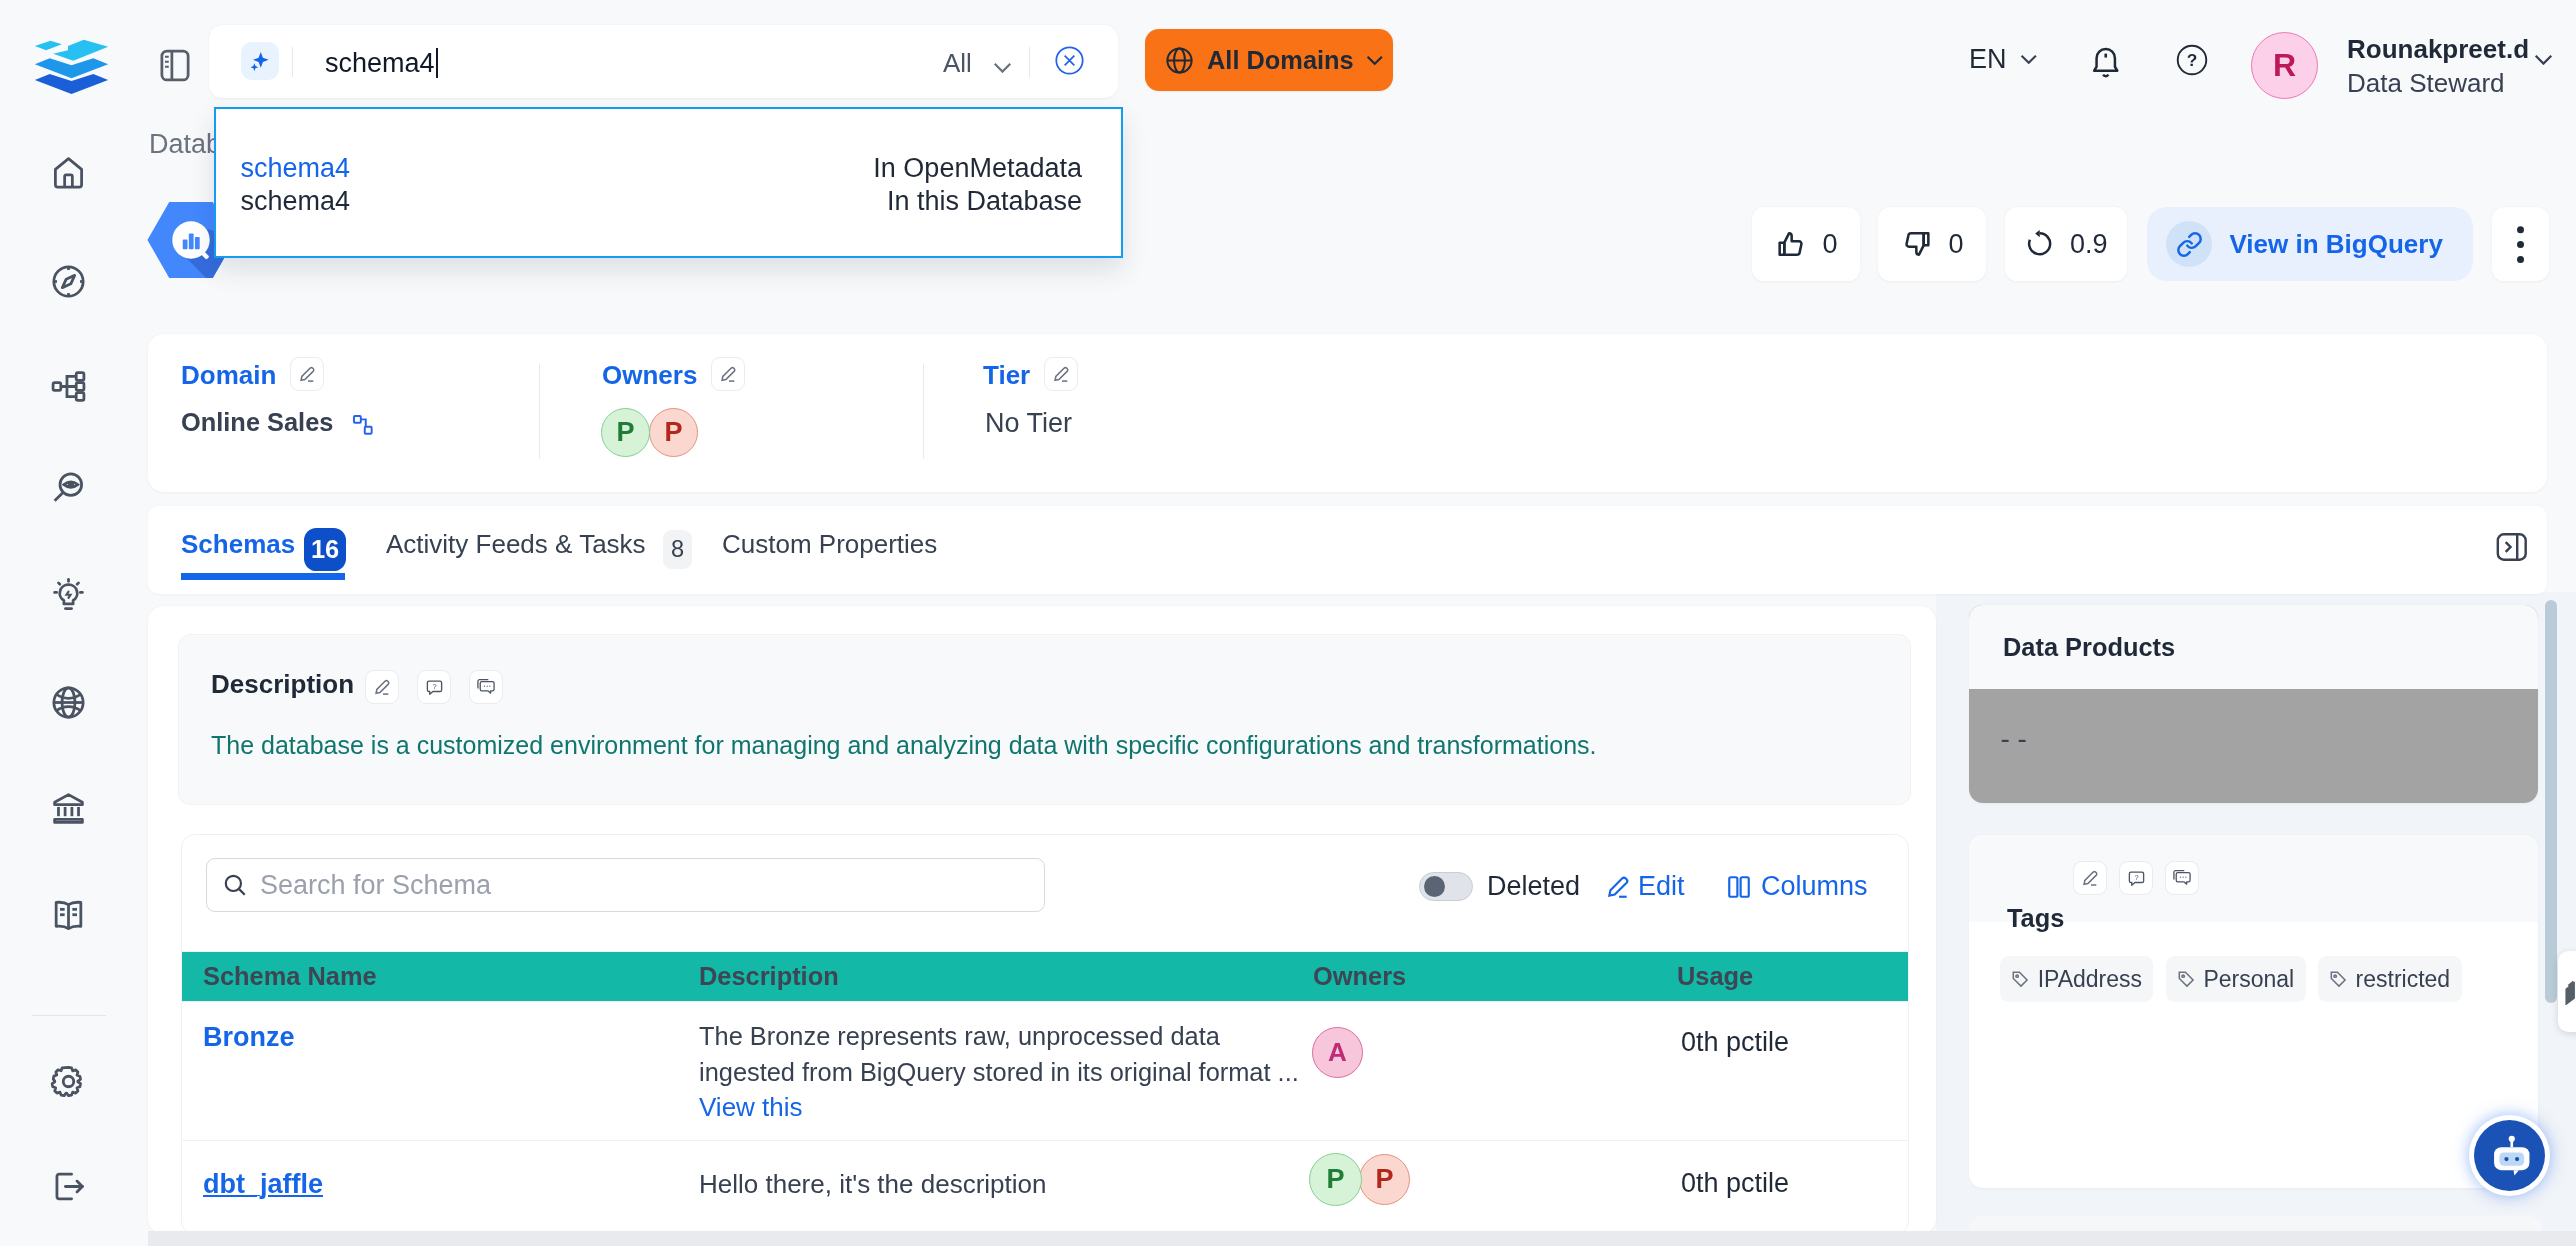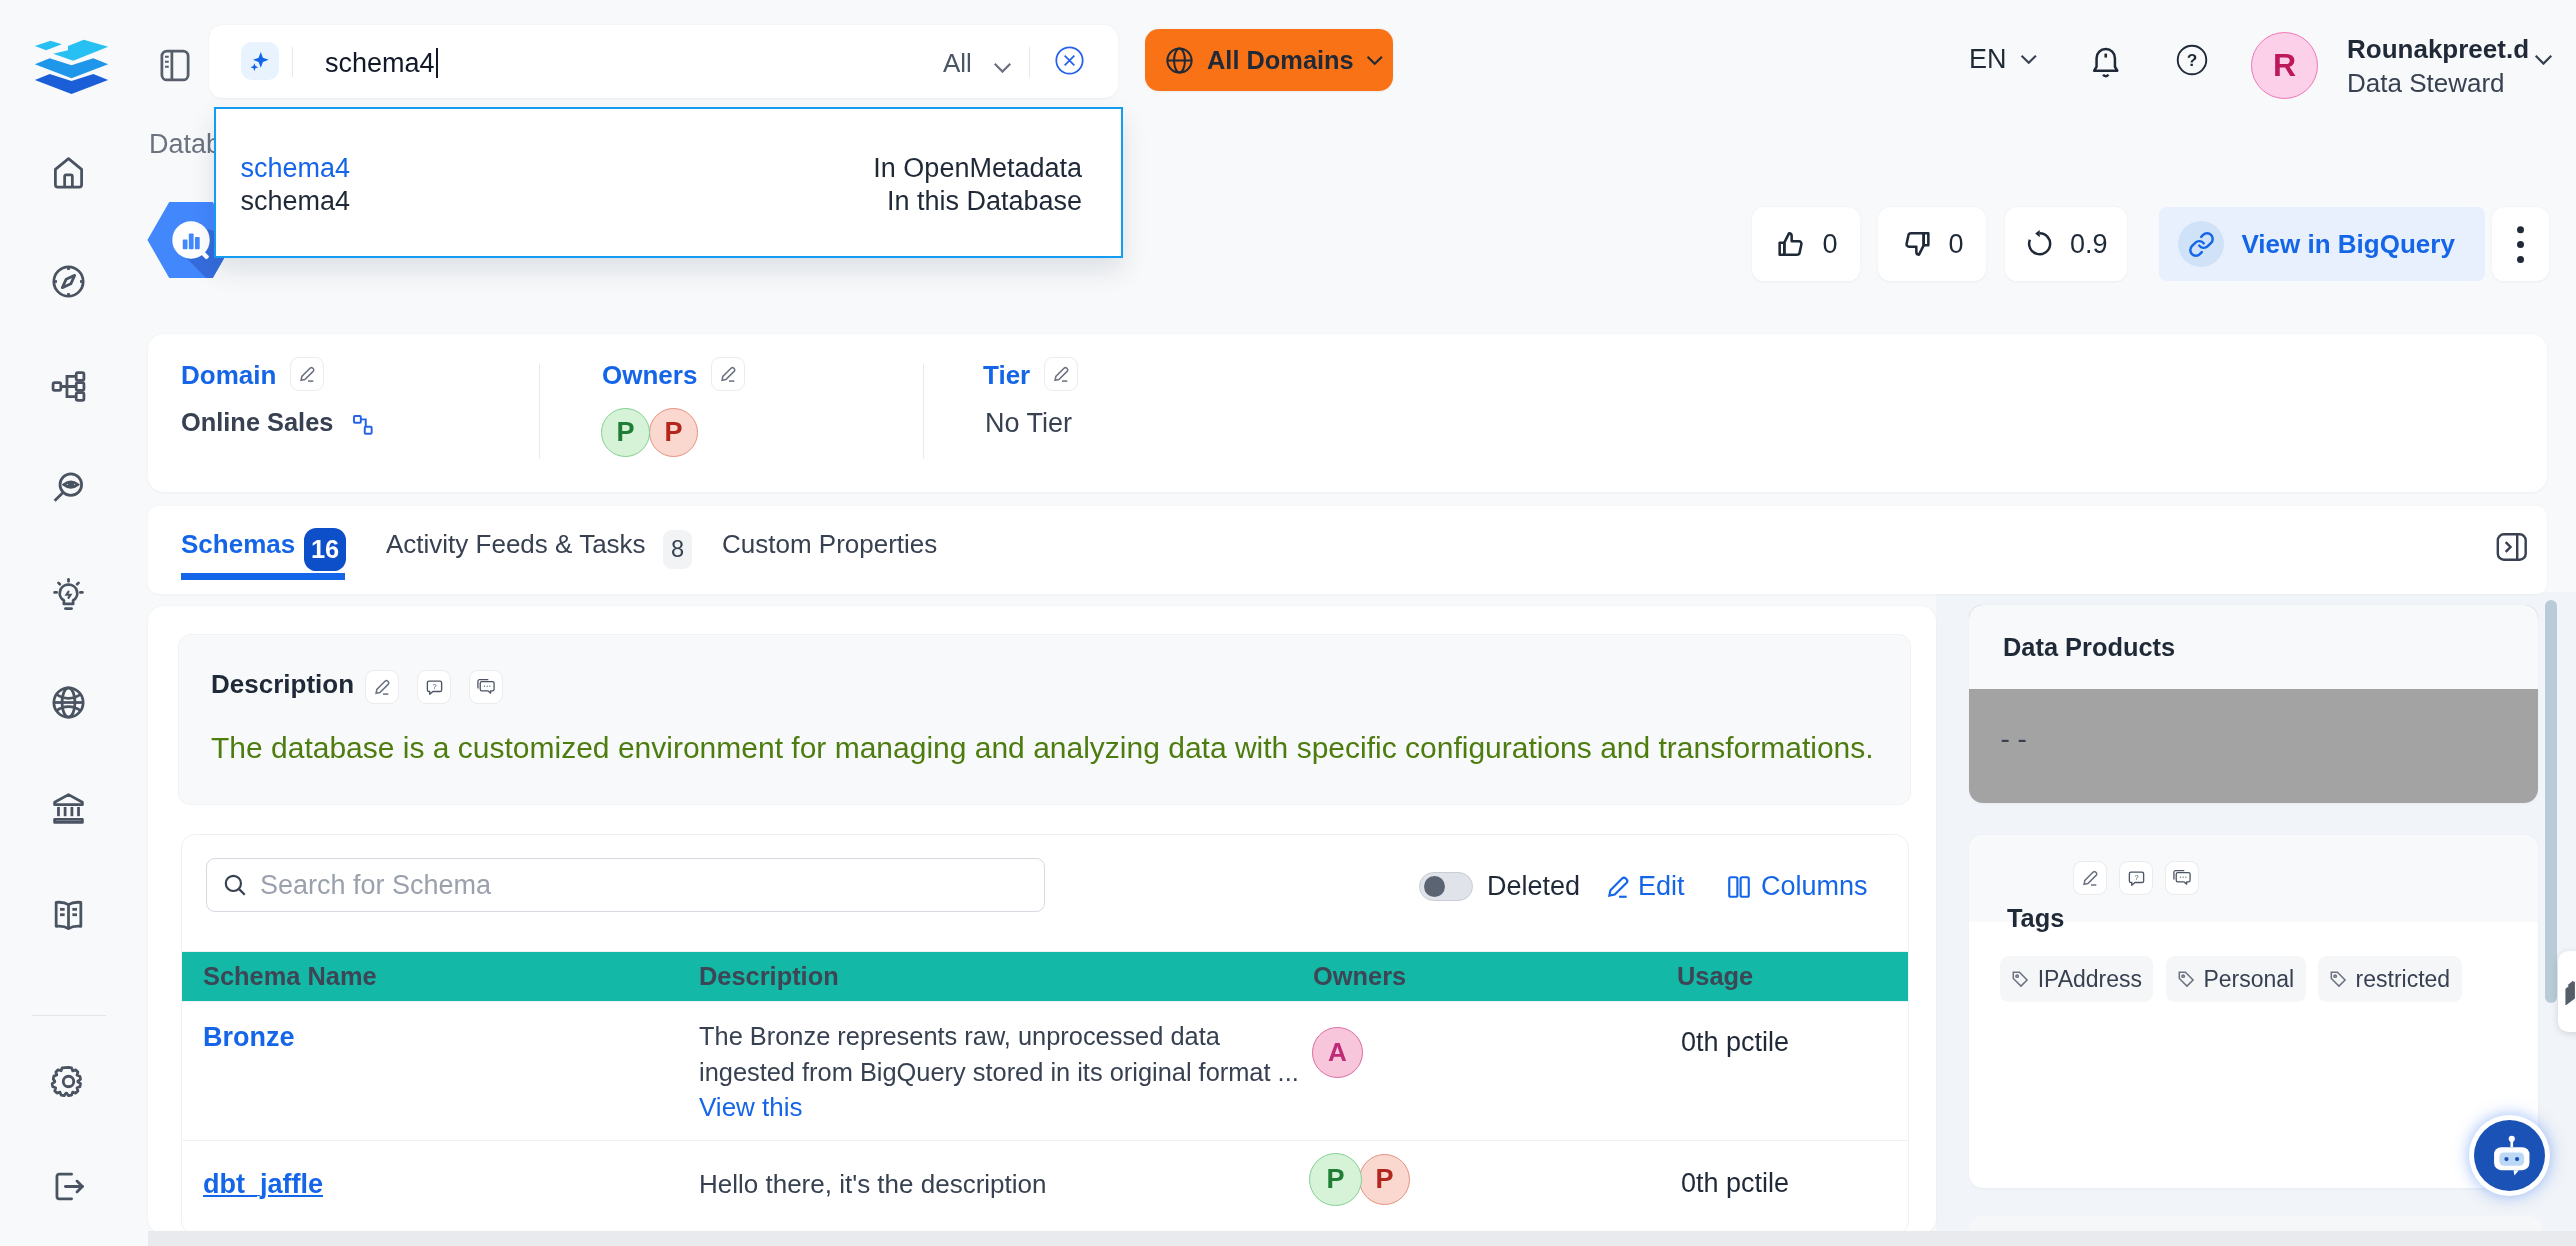--- a/index.html
+++ b/index.html
@@ -199,21 +199,21 @@
       </svg>
     <span style="font-size:27px; color:#1f2937;">0</span>
   </div>
   <div class="abs" style="left:2005px; top:207px; width:122px; height:74px; background:#fff; border-radius:12.3px; box-shadow:0 0.9px 2.6px rgba(30,40,60,0.06); display:flex; align-items:center; justify-content:center; gap:14px;">
     <svg width="31.5" height="31.5" viewBox="0 0 24 24" fill="none" stroke="#1f2937" stroke-width="1.9">
         <path d="M12 4 a8 8 0 1 1-7.5 5"></path>
         <path d="M12 1.5 L12 7 L8.5 4.2 Z" fill="#1f2937" stroke="none"></path>
       </svg>
     <span style="font-size:27px; color:#1f2937;">0.9</span>
   </div>
-  <div class="abs" style="left:2147px; top:207px; width:326px; height:74px; background:#e7f0fc; border-radius:8px; display:flex; align-items:center;margin-left:12px;">
+  <div class="abs" style="left:2147px; top:207px; width:326px; height:74px; background:#e7f0fc; border-radius:20px; display:flex; align-items:center;">
     <div style="margin-left:19px; width:46px; height:46px; border-radius:50%; background:#cfe2f8; display:flex; align-items:center; justify-content:center;">
       <svg width="27" height="27" viewBox="0 0 24 24" fill="none" stroke="#1565e8" stroke-width="2.2" stroke-linecap="round">
           <path d="M10 13a5 5 0 0 0 7.54.54l3-3a5 5 0 0 0-7.07-7.07l-1.72 1.71"></path>
           <path d="M14 11a5 5 0 0 0-7.54-.54l-3 3a5 5 0 0 0 7.07 7.07l1.71-1.71"></path>
         </svg>
     </div>
     <div style="margin-left:17.5px; font-size:26px; font-weight:bold; color:#1565e8;">View in BigQuery</div>
   </div>
   <div class="abs" style="left:2492px; top:207px; width:57px; height:74px; background:#fff; border-radius:12.3px; box-shadow:0 0.9px 2.6px rgba(30,40,60,0.06); display:flex; align-items:center; justify-content:center;">
     <svg width="7" height="39" viewBox="0 0 8 44" fill="#1f2937">
@@ -290,21 +290,21 @@
         </div>
       <div class="icbtn" style="left:290px; top:35px;">
           <svg width="20" height="20" viewBox="0 0 26 24" fill="none" stroke="#4b5563" stroke-width="1.7">
             <path d="M7.5 5 h14 a2 2 0 0 1 2 2 v8 a2 2 0 0 1-2 2 h-2.5 v3 l-3.5-3 H7.5 a2 2 0 0 1-2-2 V7 a2 2 0 0 1 2-2 Z" stroke-linejoin="round"></path>
             <path d="M2.5 14 V4.5 a2 2 0 0 1 2-2 H16"></path>
             <circle cx="11" cy="11" r="0.8" fill="#4b5563" stroke="none"></circle>
             <circle cx="14.5" cy="11" r="0.8" fill="#4b5563" stroke="none"></circle>
             <circle cx="18" cy="11" r="0.8" fill="#4b5563" stroke="none"></circle>
           </svg>
         </div>
-      <div class="abs" style="left:32px; top:96px; font-size:30px; color:#4d7c0f;">The database is a customized environment for managing and analyzing data with specific configurations and transformations.</div>
+      <div class="abs" style="left:32px; top:96px; font-size:25px; color:#0f766e;">The database is a customized environment for managing and analyzing data with specific configurations and transformations.</div>
     </div>
 
     <div class="abs" style="left:33px; top:228px; width:1728px; height:401px; background:#fff; border:1.3px solid #eef0f3; border-radius:14px;">
 
       <div class="abs" style="left:23.6px; top:23px; width:839px; height:54px; border:1.3px solid #d5d9e0; border-radius:8.8px; display:flex; align-items:center;">
         <svg style="margin-left:15px" width="26" height="26" viewBox="0 0 24 24" fill="none" stroke="#374151" stroke-width="2">
             <circle cx="10.5" cy="10.5" r="7"></circle>
             <line x1="15.8" y1="15.8" x2="21" y2="21"></line>
           </svg>
         <div style="margin-left:12.3px; font-size:27px; color:#9aa1ad;">Search for Schema</div>

